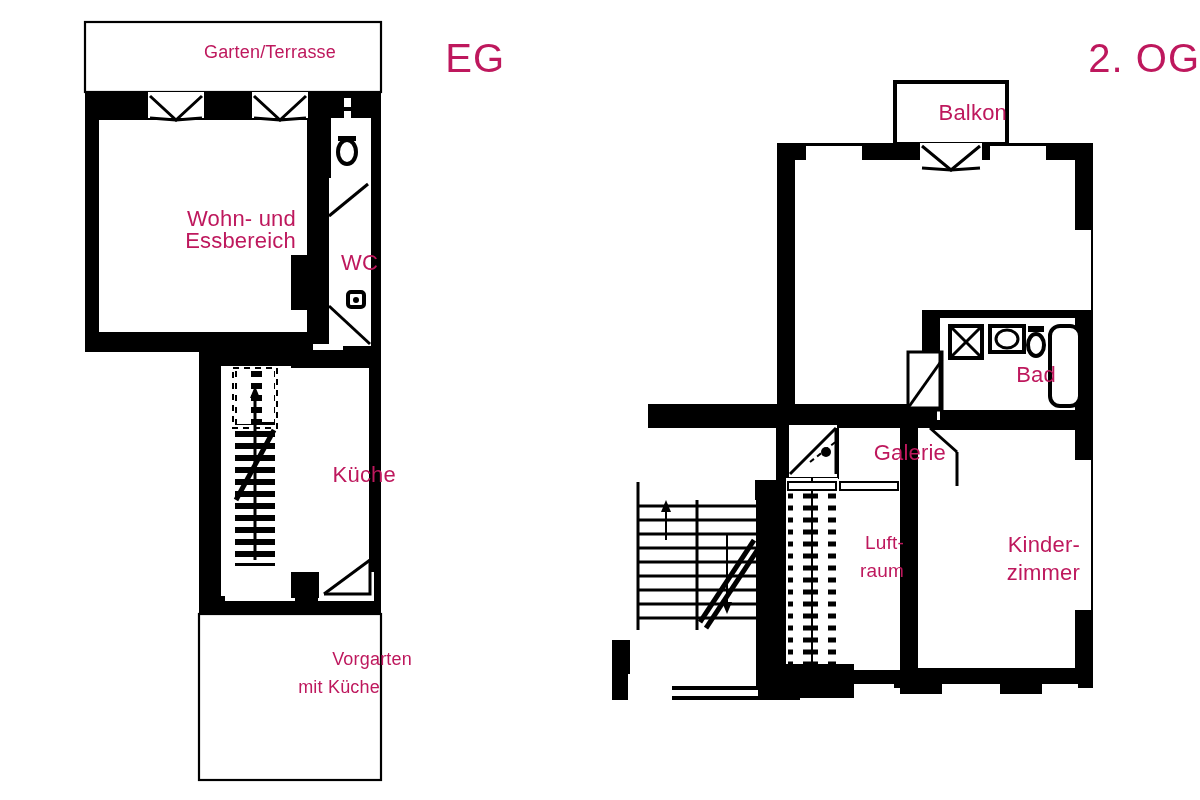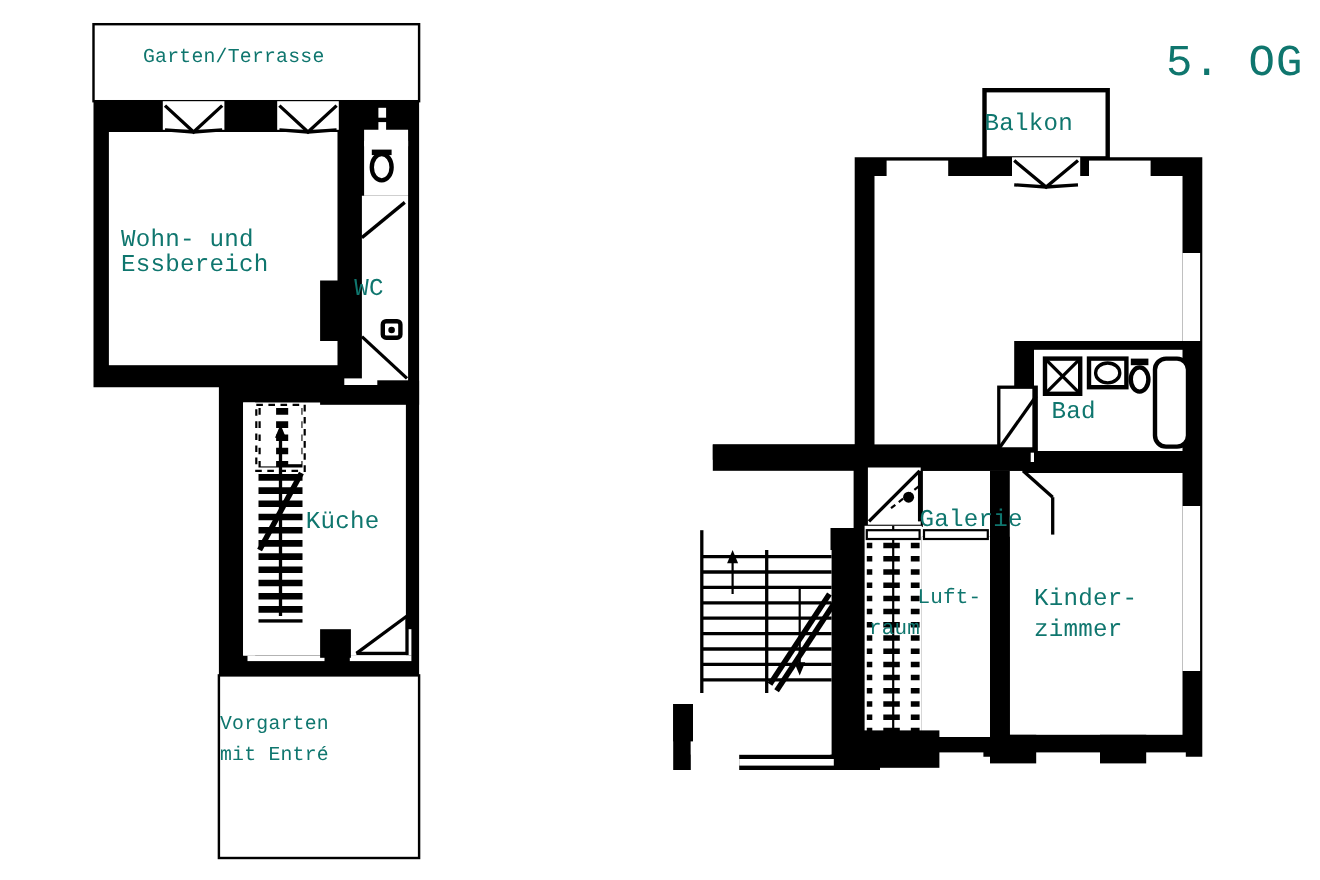--- a/index.html
+++ b/index.html
@@ -22,23 +22,23 @@
   }
   svg.plan-svg {
     position: absolute;
     left: 0; top: 0;
     width: 1200px;
     height: 800px;
     display: block;
   }
   .lbl {
     position: absolute;
-    color: #0f766e;
-    font-family: Liberation Mono, monospace;
-    text-align: left;
+    color: #be185d;
+    font-family: Liberation Sans, sans-serif;
+    text-align: right;
     white-space: pre;
     line-height: 1.18;
     letter-spacing: 0.2px;
   }
   .lbl-room {
     font-size: 22px;
     font-weight: 400;
   }
   .lbl-room-sm {
     font-size: 19px;
@@ -310,39 +310,40 @@
       <g>
         <rect x="840" y="482" width="58" height="8" fill="#ffffff" stroke="#000000" stroke-width="2"></rect>
         <rect x="788" y="482" width="48" height="8" fill="#ffffff" stroke="#000000" stroke-width="2"></rect>
       </g>
 
     </g>
   </svg>
 
   <div class="lbl lbl-outer" style="left:130px; top:42px; width:206px;">Garten/Terrasse</div>
 
+  <div class="lbl lbl-floor" style="left:395px; top:35px; width:110px;">EG</div>
 
   <div class="lbl lbl-room" style="left:110px; top:206px; width:186px;">Wohn- und</div>
   <div class="lbl lbl-room" style="left:110px; top:228px; width:186px;">Essbereich</div>
 
   <div class="lbl lbl-room" style="left:322px; top:250px; width:56px;">WC</div>
 
   <div class="lbl lbl-room" style="left:278px; top:462px; width:118px;">Küche</div>
 
   <div class="lbl lbl-outer" style="left:200px; top:649px; width:212px;">Vorgarten</div>
-  <div class="lbl lbl-outer" style="left:200px; top:677px; width:180px;">mit Entré</div>
-
-  <div class="lbl lbl-floor" style="left:1060px; top:35px; width:140px;">5. OG</div>
+  <div class="lbl lbl-outer" style="left:200px; top:677px; width:180px;">mit Küche</div>
+
+  <div class="lbl lbl-floor" style="left:1060px; top:35px; width:140px;">2. OG</div>
 
   <div class="lbl lbl-room" style="left:895px; top:100px; width:112px;">Balkon</div>
 
 
   <div class="lbl lbl-room" style="left:956px; top:362px; width:100px;">Bad</div>
 
-  <div class="lbl lbl-room" style="left:836px; top:460px; width:110px;">Galerie</div>
+  <div class="lbl lbl-room" style="left:836px; top:440px; width:110px;">Galerie</div>
 
   <div class="lbl lbl-room-sm" style="left:834px; top:532px; width:70px;">Luft-</div>
-  <div class="lbl lbl-room-sm" style="left:790px; top:560px; width:70px;">raum</div>
+  <div class="lbl lbl-room-sm" style="left:834px; top:560px; width:70px;">raum</div>
 
   <div class="lbl lbl-room" style="left:940px; top:532px; width:140px;">Kinder-</div>
   <div class="lbl lbl-room" style="left:940px; top:560px; width:140px;">zimmer</div>
 
 </div>
 
 </body></html>

